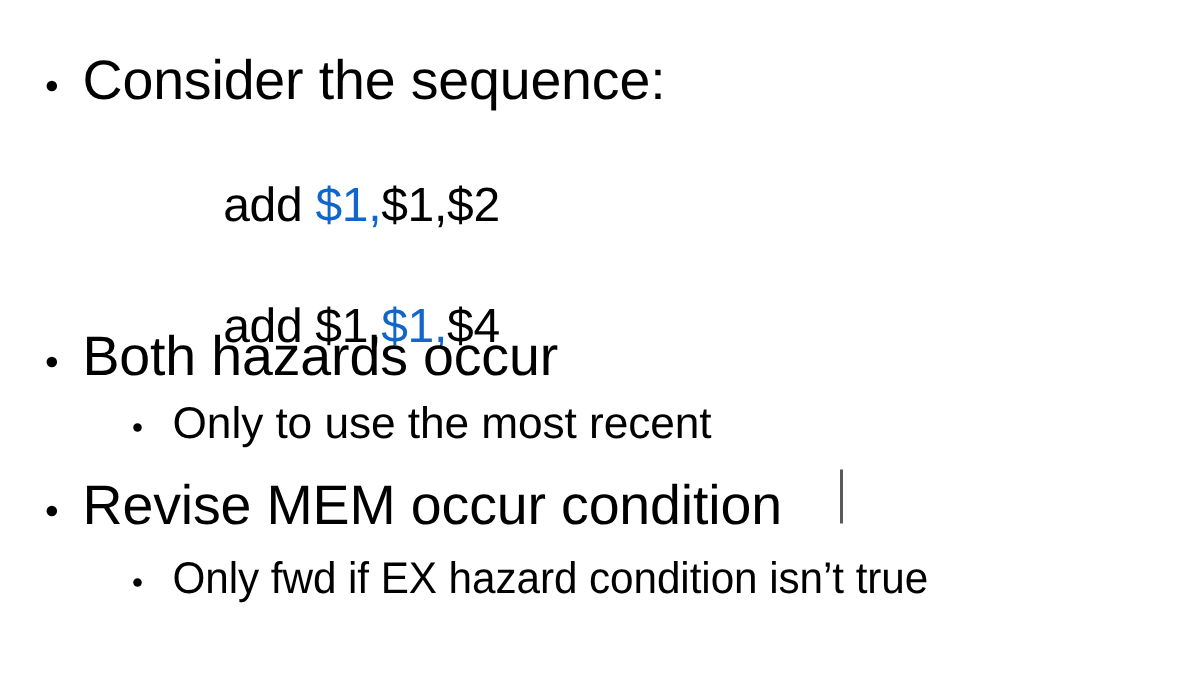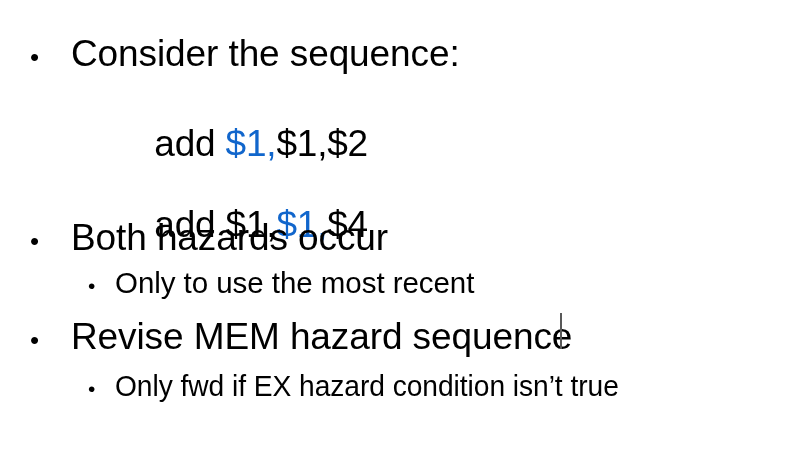--- a/index.html
+++ b/index.html
@@ -37,21 +37,21 @@
     font-size: 37px;
     line-height: 1;
     letter-spacing: -0.1px;
   }
   .lvl1 .dot {
     width: 25px;
     font-size: 26px;
     line-height: 1;
     flex: 0 0 auto;
   }
-  .lvl1 .txt { flex: 0 0 auto; margin-left: 16px; }
+  .lvl1 .txt { flex: 0 0 auto; }
 
   
   .lvl2 {
     font-size: 29.5px;
     line-height: 1;
     letter-spacing: -0.05px;
   }
   .lvl2 .dot {
     width: 27px;
     font-size: 21px;
@@ -63,21 +63,21 @@
   
   .condensed {
     font-family: "Liberation Sans Narrow", "Liberation Sans", "DejaVu Sans Condensed", sans-serif;
     transform: scaleX(0.955);
     transform-origin: left center;
   }
 
   
   .codeline {
     position: absolute;
-    font-size: 37px;
+    font-size: 32px;
     line-height: 1;
     white-space: pre;
     letter-spacing: -0.2px;
   }
   .blue { color: #1166cc; }
   .blk  { color: #000000; }
 
   
   #caret {
     position: absolute;
@@ -109,21 +109,21 @@
     <span class="txt">Both hazards occur</span>
   </div>
 
   <div class="row lvl2" style="left:88px; top:268px;">
     <span class="dot">•</span>
     <span class="txt">Only to use the most recent</span>
   </div>
 
   <div class="row lvl1" style="left:30px; top:318px;">
     <span class="dot">•</span>
-    <span class="txt">Revise MEM hazard sequence</span>
+    <span class="txt">Revise MEM occur condition</span>
   </div>
 
   <div id="caret" style="left: 560px; top: 313px; height: 36px; background: rgb(89, 89, 89);"></div>
 
   <div class="row lvl2" style="left:88px; top:371px;">
     <span class="dot">•</span>
     <span class="txt condensed">Only fwd if EX hazard condition isn’t true</span>
   </div>
 
 </div>

